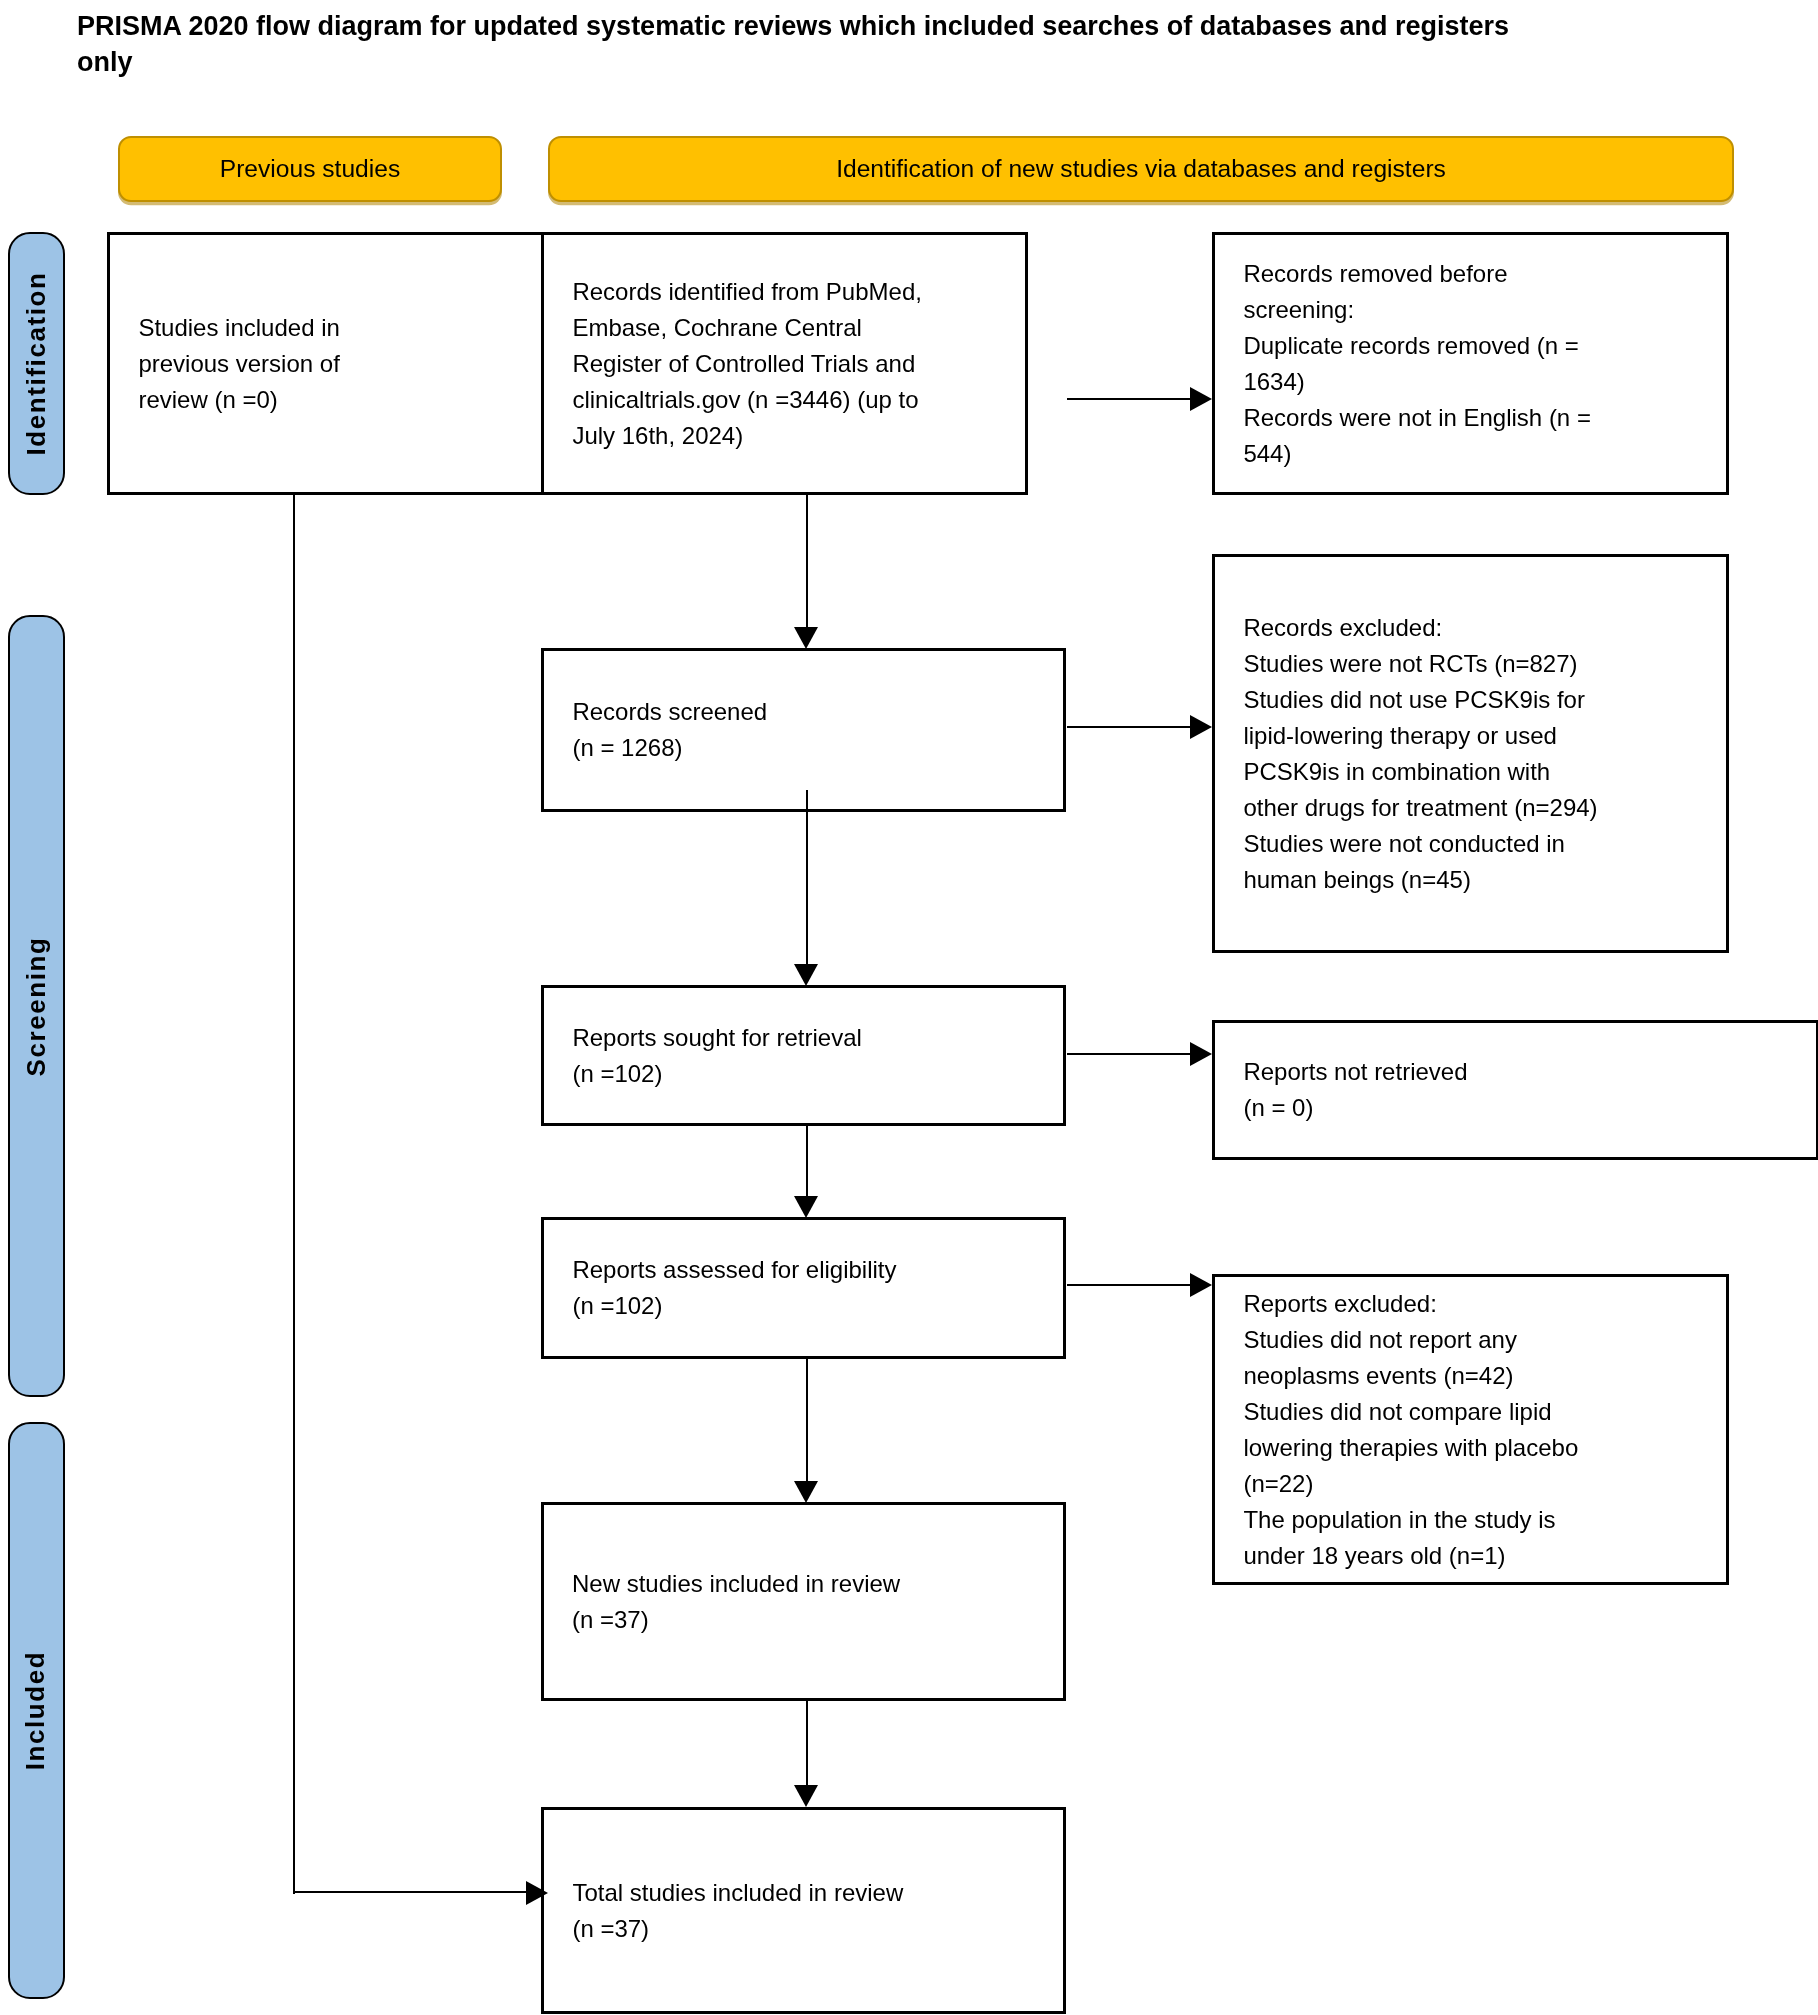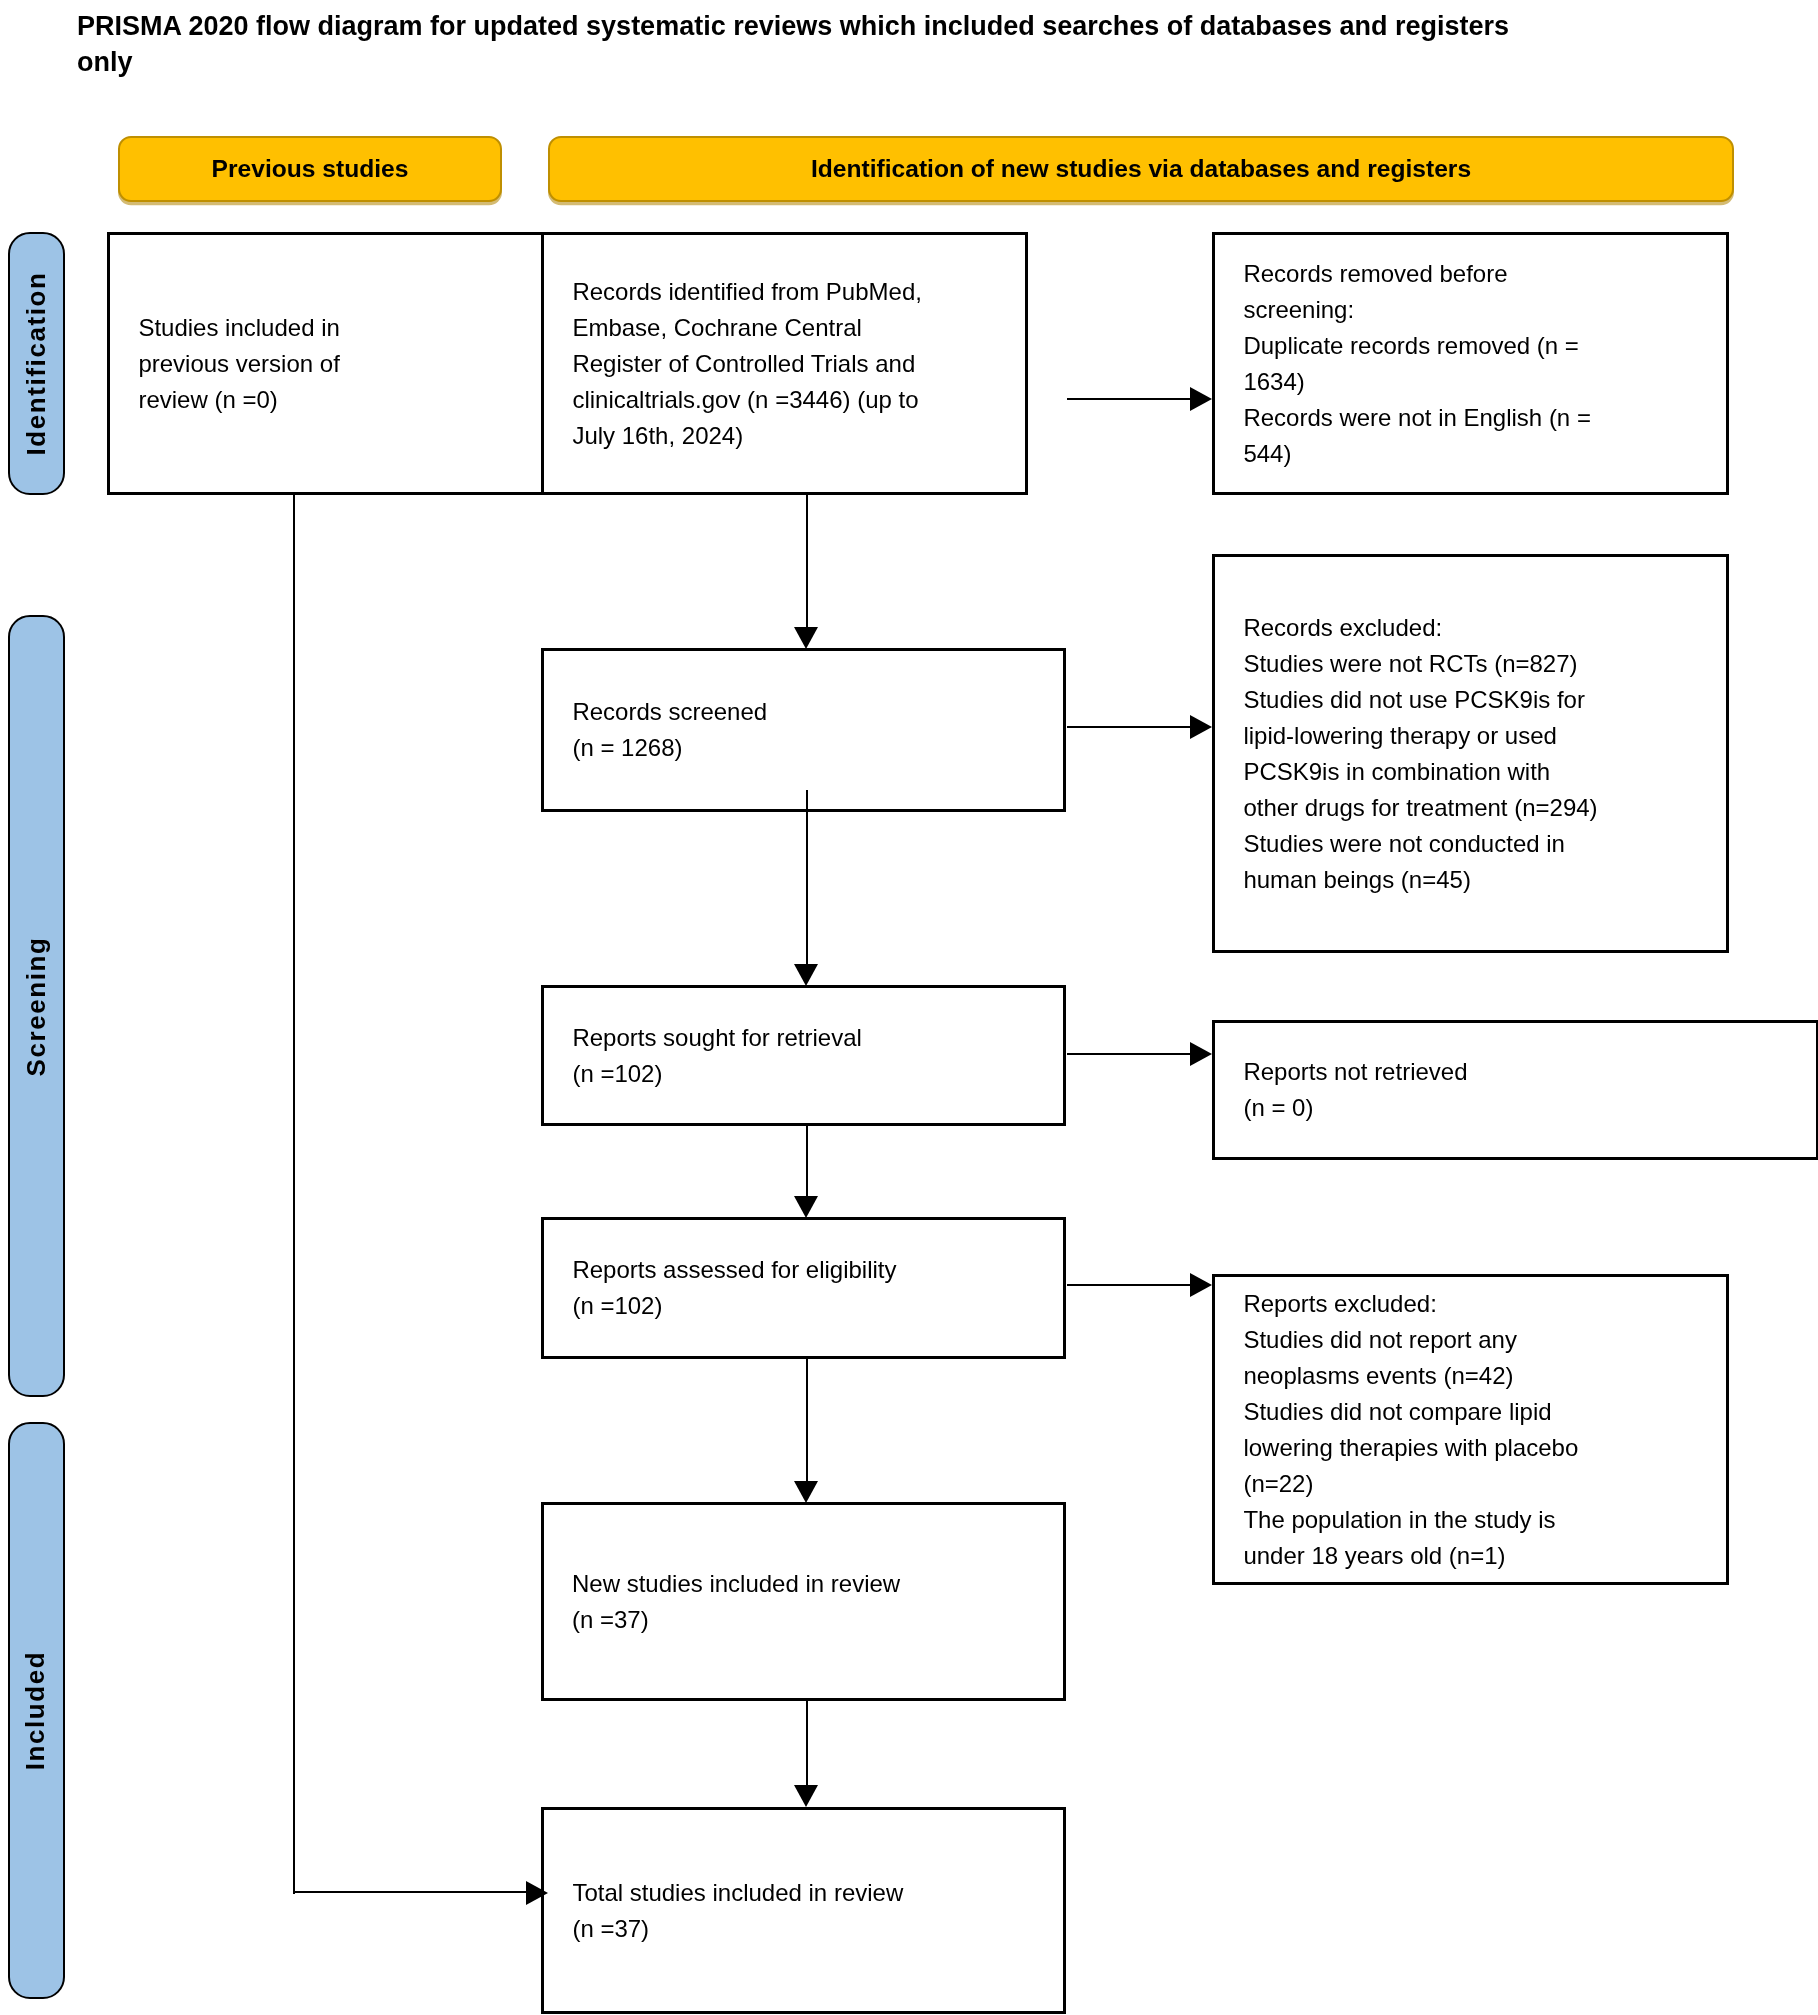--- a/index.html
+++ b/index.html
@@ -11,21 +11,21 @@
   .title {
     position: absolute; left: 77px; top: 7.7px; width: 1734px;
     font-size: 27px; font-weight: bold; line-height: 1.35;
     white-space: pre-line; color: #000;
   }
 
   .hdr {
     position: absolute; background: #FFC000; border: 2.2px solid #BF8F00;
     border-radius: 13px; box-shadow: 0 3.3px 0 rgba(176,132,0,.55);
     display: flex; align-items: center; justify-content: center;
-    font-weight: bold; font-size: 24.6px; text-align: center;
+    font-weight: normal; font-size: 24.6px; text-align: center;
   }
 
   .sidebar {
     position: absolute; background: #9DC3E6; border: 2.7px solid #000;
     border-radius: 22px; display: flex; align-items: center; justify-content: center;
   }
   .sidebar span {
     transform: rotate(-90deg); white-space: nowrap;
     font-weight: bold; font-size: 26px; letter-spacing: 1.6px;
   }

